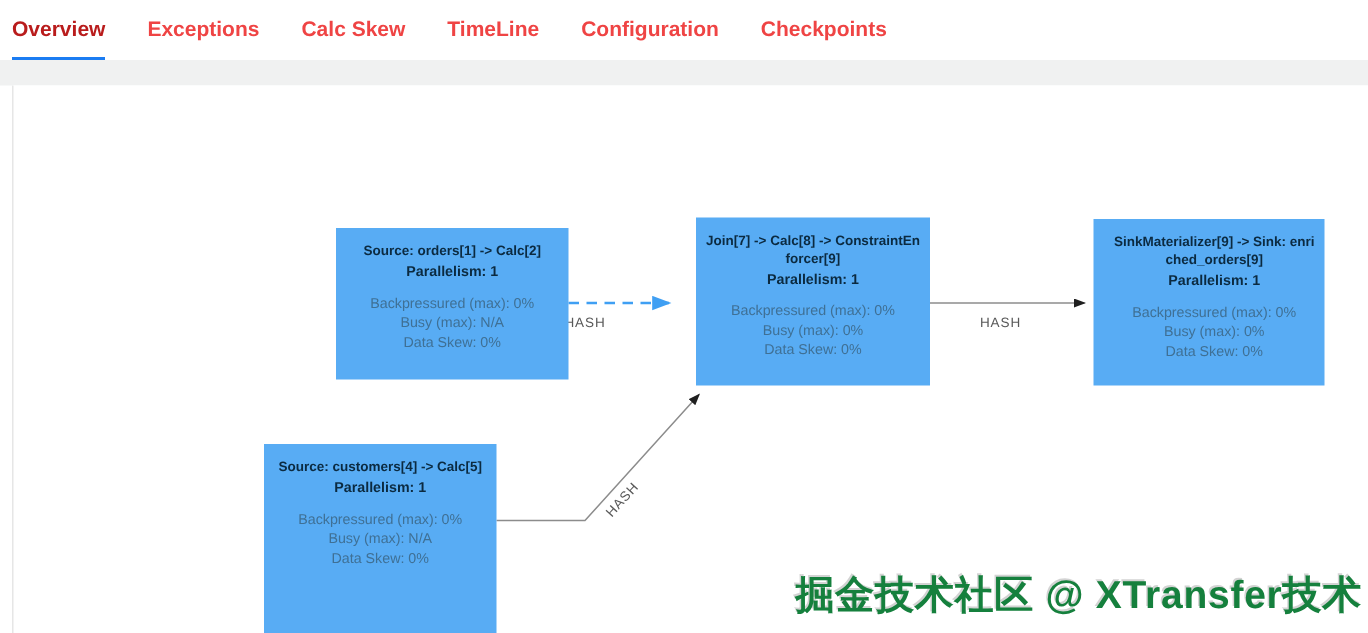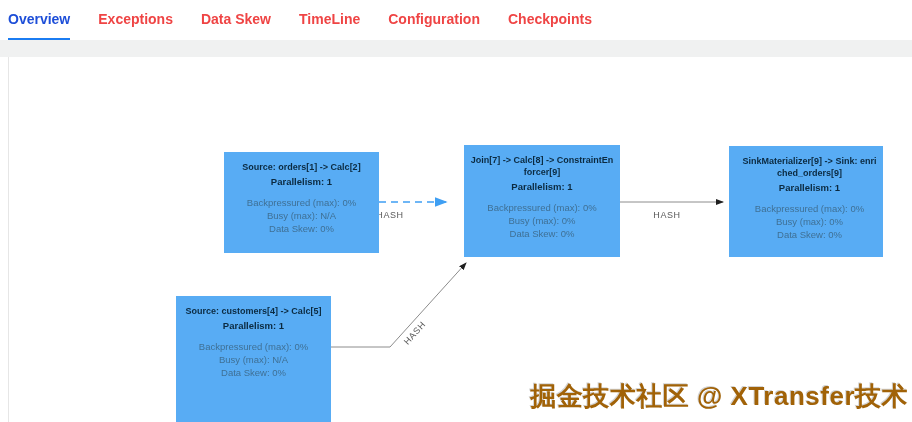--- a/index.html
+++ b/index.html
@@ -5,21 +5,21 @@
   * { margin:0; padding:0; box-sizing:border-box; }
   body { font-family: "Liberation Sans", sans-serif; background:#fff; }
   .screen { position:relative; width:912px; height:422px; overflow:hidden; background:#fff; }
 
   
   .tab-bar { position:absolute; top:0; left:0; width:912px; height:40px;
              background:#fff; display:flex; align-items:stretch; padding-left:8px; }
   .tab { display:flex; align-items:center; margin-right:28px; font-size:14px;
          font-weight:600; color:#ef4444; border-bottom:2px solid transparent;
          cursor:pointer; white-space:nowrap; }
-  .tab.active { color:#1d4ed8; border-bottom-color:#1b7cf2; }
+  .tab.active { color:#b91c1c; border-bottom-color:#1b7cf2; }
 
   .gray-band { position:absolute; top:40px; left:0; width:912px; height:17px; background:#f0f1f1; }
 
   
   .panel { position:absolute; top:57px; left:8px; width:904px; height:365px;
            background:#fff; border-left:1px solid #e6e6e6; }
 
   .edges { position:absolute; top:0; left:0; }
   .edge-label { font-family:"Liberation Sans", sans-serif; font-size:9px;
                 letter-spacing:0.6px; fill:#595959; text-anchor:middle; }
@@ -31,32 +31,32 @@
   .node-par { font-size:9.5px; font-weight:700; color:#0b2a40; line-height:13px; margin-top:2px; }
   .node-metrics { margin-top:8px; }
   .node-metric { font-size:9.5px; color:#3f7095; line-height:13px; }
 
   .node-1 { left:167px; top:95px;  width:155px; height:101px;margin-left:48px; }
   .node-2 { left:455px; top:88px;  width:156px; height:112px; }
   .node-3 { left:720px; top:89px;  width:154px; height:111px;padding-left:13px; }
   .node-4 { left:167px; top:239px; width:155px; height:126px; }
 
   .watermark { position:absolute; right:4px; bottom:8px; font-size:26px; font-weight:700;
-               color:#a16207; letter-spacing:0.5px; white-space:nowrap;
+               color:#15803d; letter-spacing:0.5px; white-space:nowrap;
                text-shadow:-1px -1px 0 rgba(80,80,80,0.25), 2px 2px 1px #ffffff, 1px 1px 0 #ffffff; }
 </style>
 </head>
 <body>
 
 <div class="screen">
 
   <div class="tab-bar">
     <div class="tab active">Overview</div>
     <div class="tab">Exceptions</div>
-    <div class="tab">Data Skew</div>
+    <div class="tab">Calc Skew</div>
     <div class="tab">TimeLine</div>
     <div class="tab">Configuration</div>
     <div class="tab">Checkpoints</div>
   </div>
 
   <div class="gray-band"></div>
 
   <div class="panel">
 
     <svg class="edges" width="904" height="365" viewBox="0 0 904 365">

